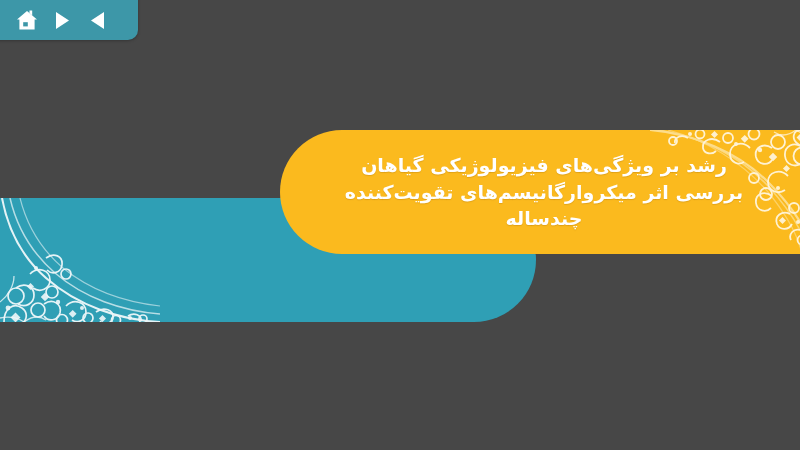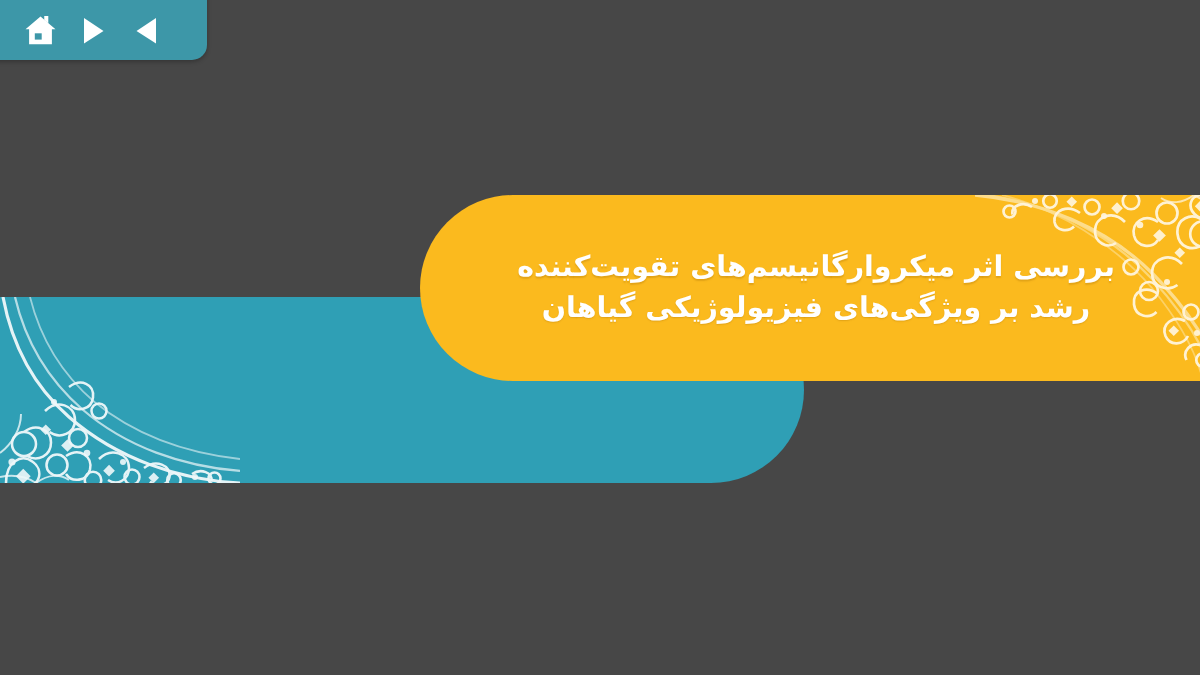--- a/index.html
+++ b/index.html
@@ -184,22 +184,23 @@
       </g>
       <g fill="none" stroke="#ffffff" stroke-width="1.3" opacity="0.75">
         <path d="M170 4 C160 6 152 4 146 0"></path>
         <path d="M166 20 C158 26 152 36 152 46"></path>
         <path d="M146 0 C138 6 130 6 124 2"></path>
         <path d="M158 58 C162 70 166 84 168 98"></path>
       </g>
     </svg>
 
     <div id="title-text">
+      <span>رشد بر ویژگی‌های فیزیولوژیکی گیاهان</span>
       <span>بررسی اثر میکروارگانیسم‌های تقویت‌کننده</span>
-      <span>رشد بر ویژگی‌های فیزیولوژیکی گیاهان</span>
+      <span>چندساله</span>
     </div>
   </div>
 
   <div id="navbar">
     <button class="nav-btn" title="قبلی">
       <span>
         <svg width="17" height="19" viewBox="0 0 17 19" aria-hidden="true">
           <path d="M15 1 L15 18 L2 9.6 Z" fill="#ffffff"></path>
         </svg>
       </span>

